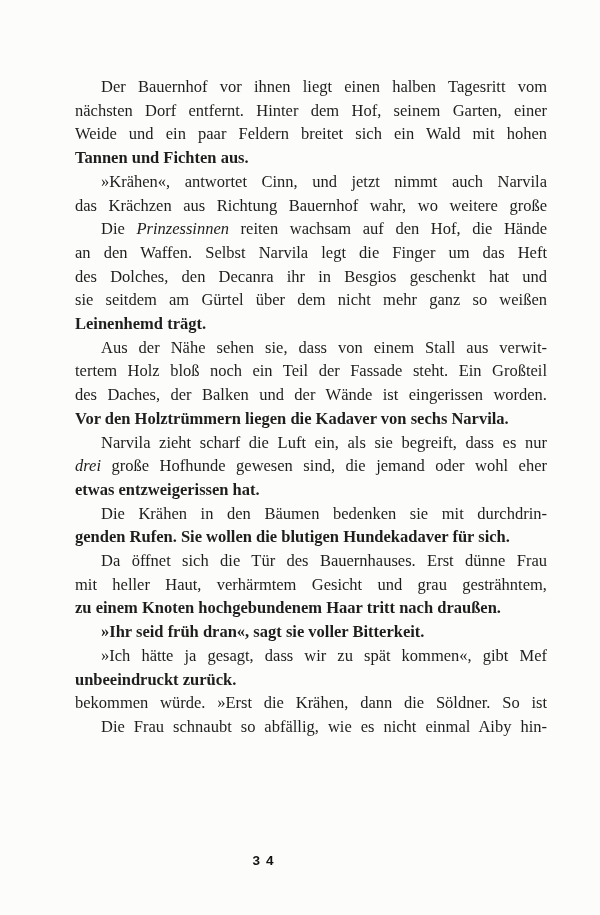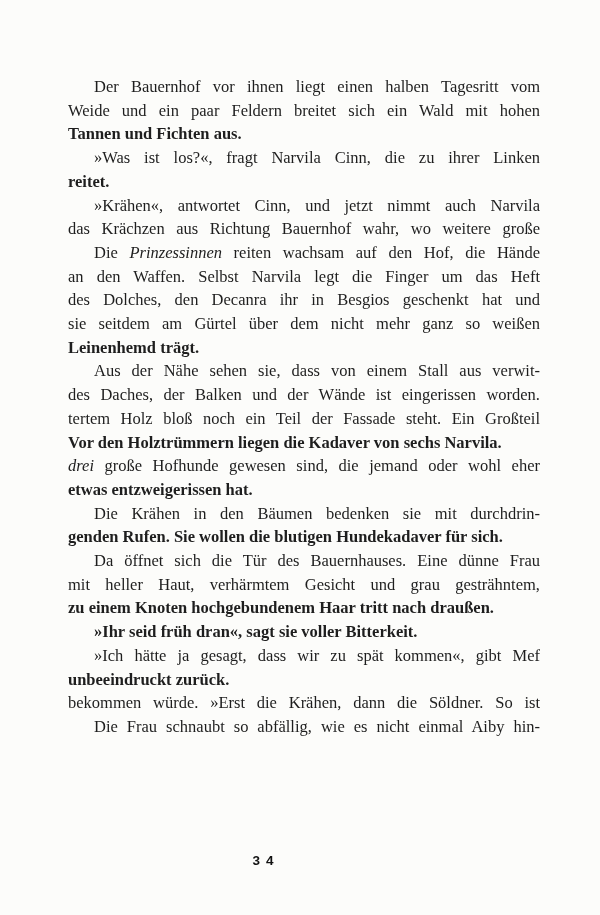--- a/index.html
+++ b/index.html
@@ -13,21 +13,21 @@
   .page {
     position: relative;
     width: 600px;
     height: 915px;
     background: #fcfcfa;
     font-family: "Liberation Serif", "DejaVu Serif", serif;
     color: #1e1e1e;
   }
   .text-block {
     position: absolute;
-    left: 68px;
+    left: 75px;
     top: 75px;
     width: 472px;
     font-size: 16.5px;
     line-height: 23.7px;
     text-rendering: optimizeLegibility;
   }
   .para { margin: 0; padding: 0; }
   .line {
     text-align: justify;
     text-align-last: justify;
@@ -61,54 +61,52 @@
     color: #111111;
   }
 </style>
 </head>
 <body>
 
 <div class="page">
   <div class="text-block">
       <div class="para">
         <div class="line first"><span>Der Bauernhof vor ihnen liegt einen halben Tagesritt vom</span></div>
+        <div class="line"><span>nächsten Dorf entfernt. Hinter dem Hof, seinem Garten, einer</span></div>
         <div class="line"><span>Weide und ein paar Feldern breitet sich ein Wald mit hohen</span></div>
         <div class="line lastline"><span>Tannen und Fichten aus.</span></div>
-      </div>
-      <div class="para">
-        <div class="line first"><span>»Was ist los?«, fragt Narvila Cinn, die zu ihrer Linken</span></div>
-        <div class="line lastline"><span>reitet.</span></div>
       </div>
       <div class="para">
         <div class="line first"><span>»Krähen«, antwortet Cinn, und jetzt nimmt auch Narvila</span></div>
         <div class="line"><span>das Krächzen aus Richtung Bauernhof wahr, wo weitere große</span></div>
       </div>
       <div class="para">
         <div class="line first"><span>Die </span><em>Prinzessinnen</em><span> reiten wachsam auf den Hof, die Hände</span></div>
         <div class="line"><span>an den Waffen. Selbst Narvila legt die Finger um das Heft</span></div>
         <div class="line"><span>des Dolches, den Decanra ihr in Besgios geschenkt hat und</span></div>
         <div class="line"><span>sie seitdem am Gürtel über dem nicht mehr ganz so weißen</span></div>
         <div class="line lastline"><span>Leinenhemd trägt.</span></div>
       </div>
       <div class="para">
         <div class="line first"><span>Aus der Nähe sehen sie, dass von einem Stall aus verwit-</span></div>
+        <div class="line"><span>tertem Holz bloß noch ein Teil der Fassade steht. Ein Großteil</span></div>
         <div class="line"><span>des Daches, der Balken und der Wände ist eingerissen worden.</span></div>
-        <div class="line"><span>tertem Holz bloß noch ein Teil der Fassade steht. Ein Großteil</span></div>
         <div class="line lastline"><span>Vor den Holztrümmern liegen die Kadaver von sechs Narvila.</span></div>
       </div>
       <div class="para">
+        <div class="line first"><span>Narvila zieht scharf die Luft ein, als sie begreift, dass es nur</span></div>
         <div class="line"><em>drei</em><span> große Hofhunde gewesen sind, die jemand oder wohl eher</span></div>
         <div class="line lastline"><span>etwas entzweigerissen hat.</span></div>
       </div>
       <div class="para">
         <div class="line first"><span>Die Krähen in den Bäumen bedenken sie mit durchdrin-</span></div>
         <div class="line lastline"><span>genden Rufen. Sie wollen die blutigen Hundekadaver für sich.</span></div>
       </div>
       <div class="para">
-        <div class="line first"><span>Da öffnet sich die Tür des Bauernhauses. Eine dünne Frau</span></div>
+        <div class="line first"><span>Da öffnet sich die Tür des Bauernhauses. Erst dünne Frau</span></div>
         <div class="line"><span>mit heller Haut, verhärmtem Gesicht und grau gesträhntem,</span></div>
         <div class="line lastline"><span>zu einem Knoten hochgebundenem Haar tritt nach draußen.</span></div>
       </div>
       <div class="para">
         <div class="line first lastline"><span>»Ihr seid früh dran«, sagt sie voller Bitterkeit.</span></div>
       </div>
       <div class="para">
         <div class="line first"><span>»Ich hätte ja gesagt, dass wir zu spät kommen«, gibt Mef</span></div>
         <div class="line lastline"><span>unbeeindruckt zurück.</span></div>
       </div>

